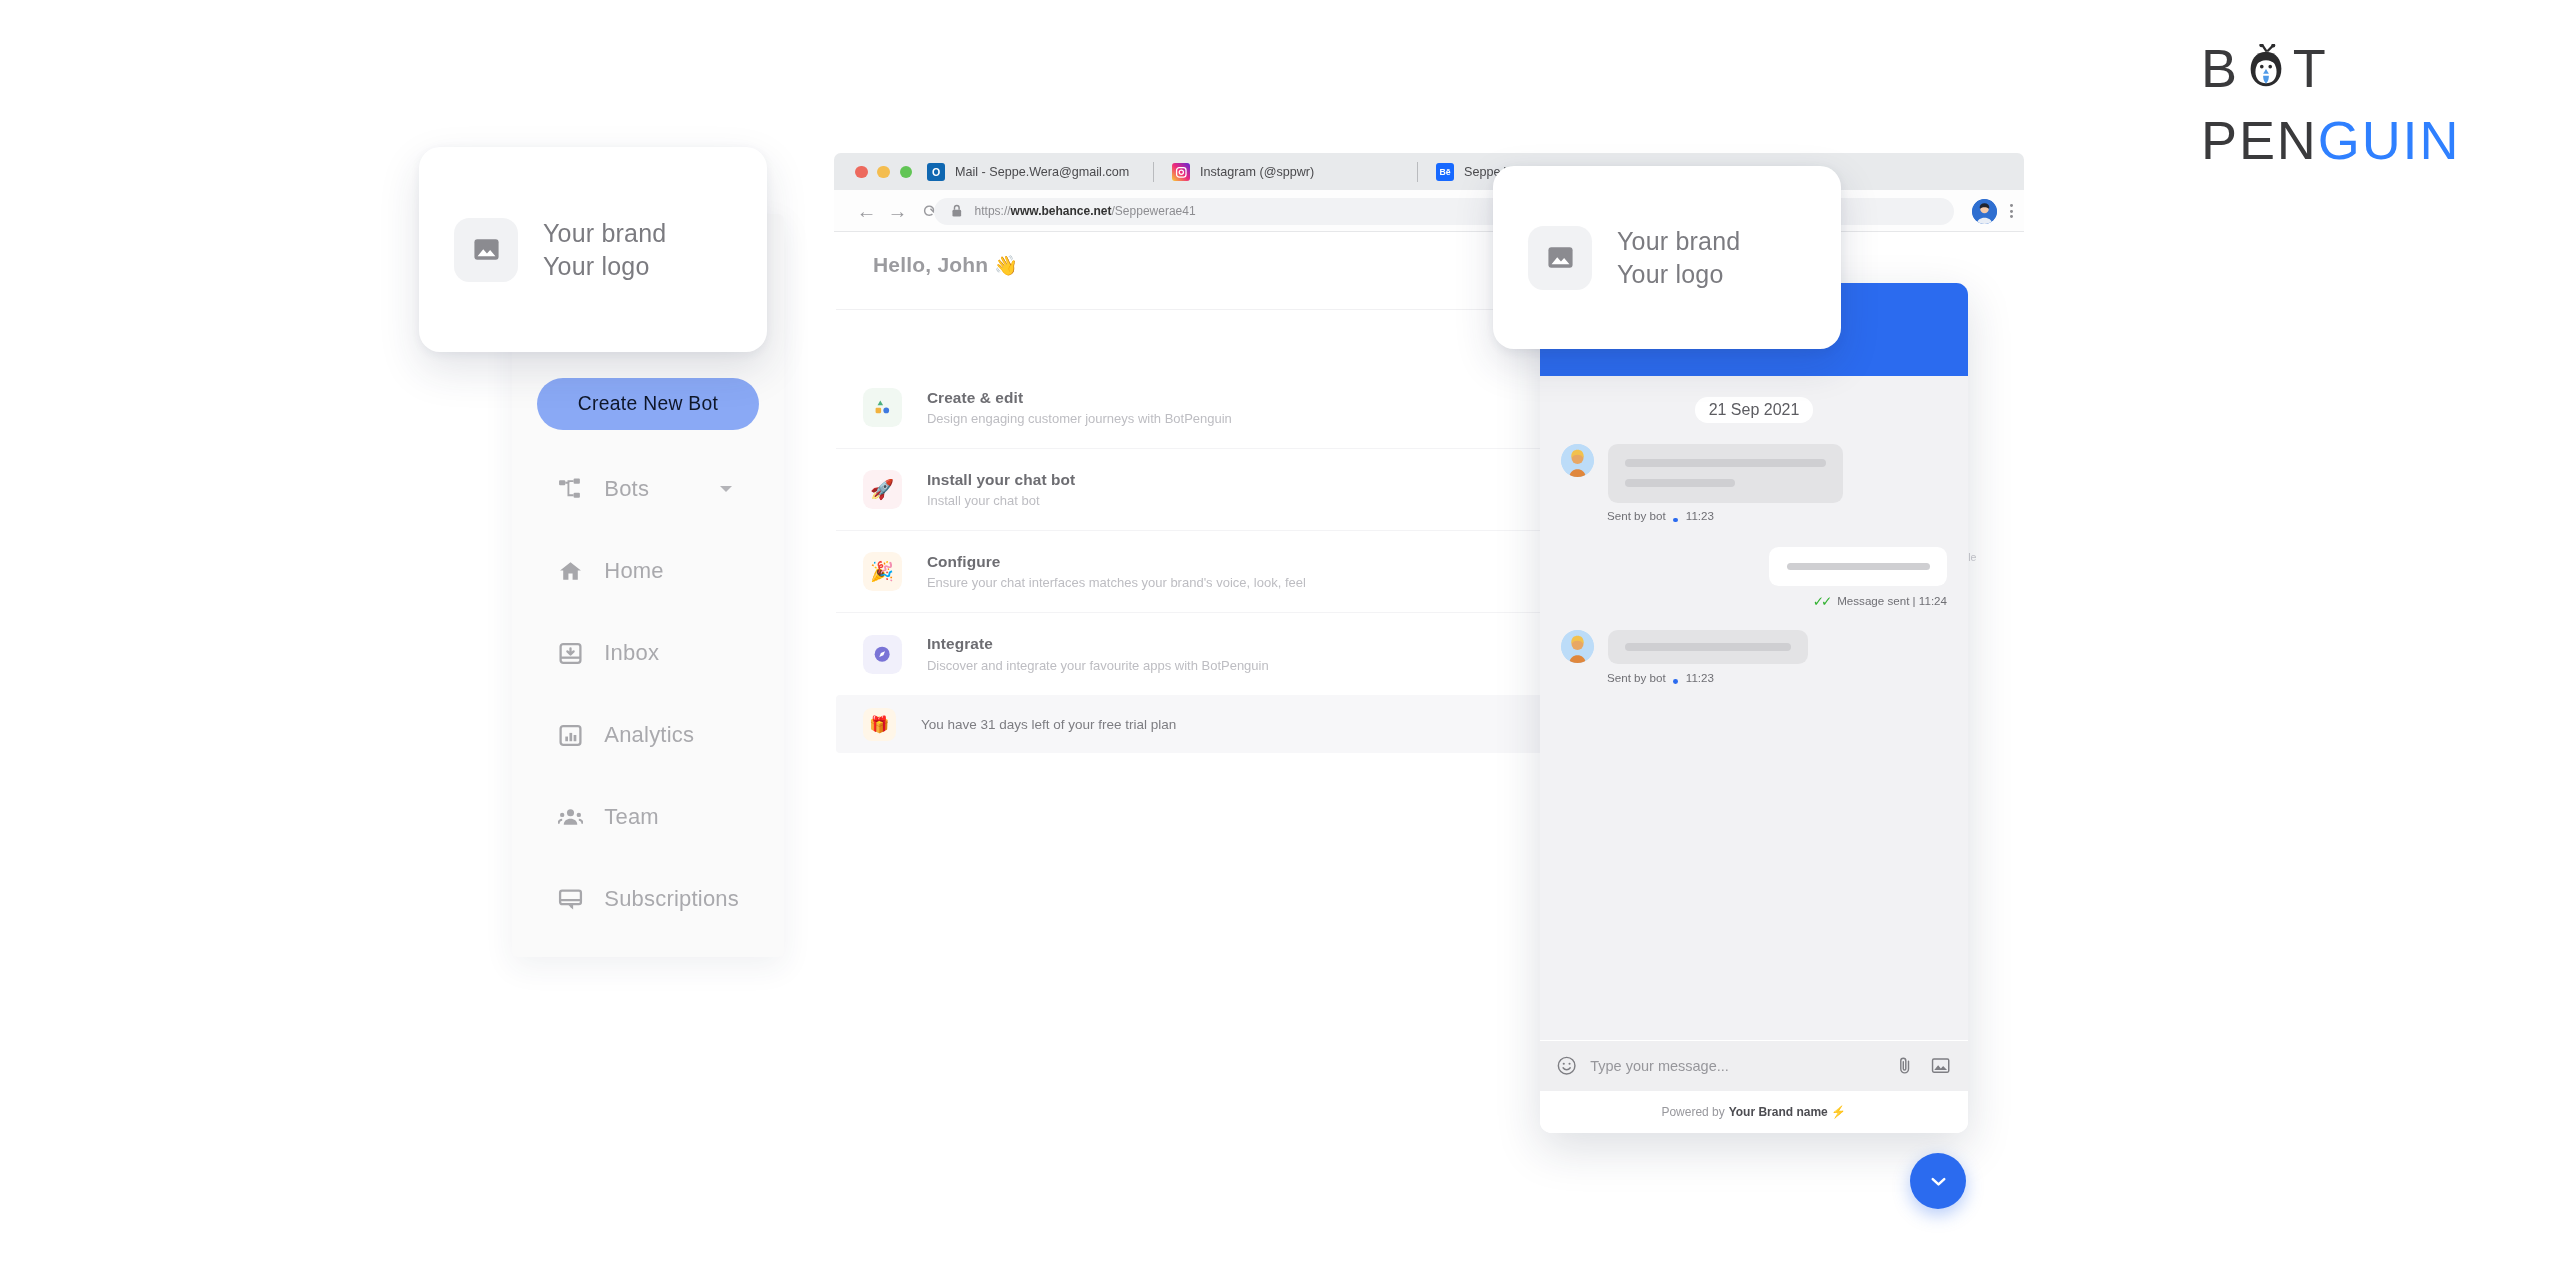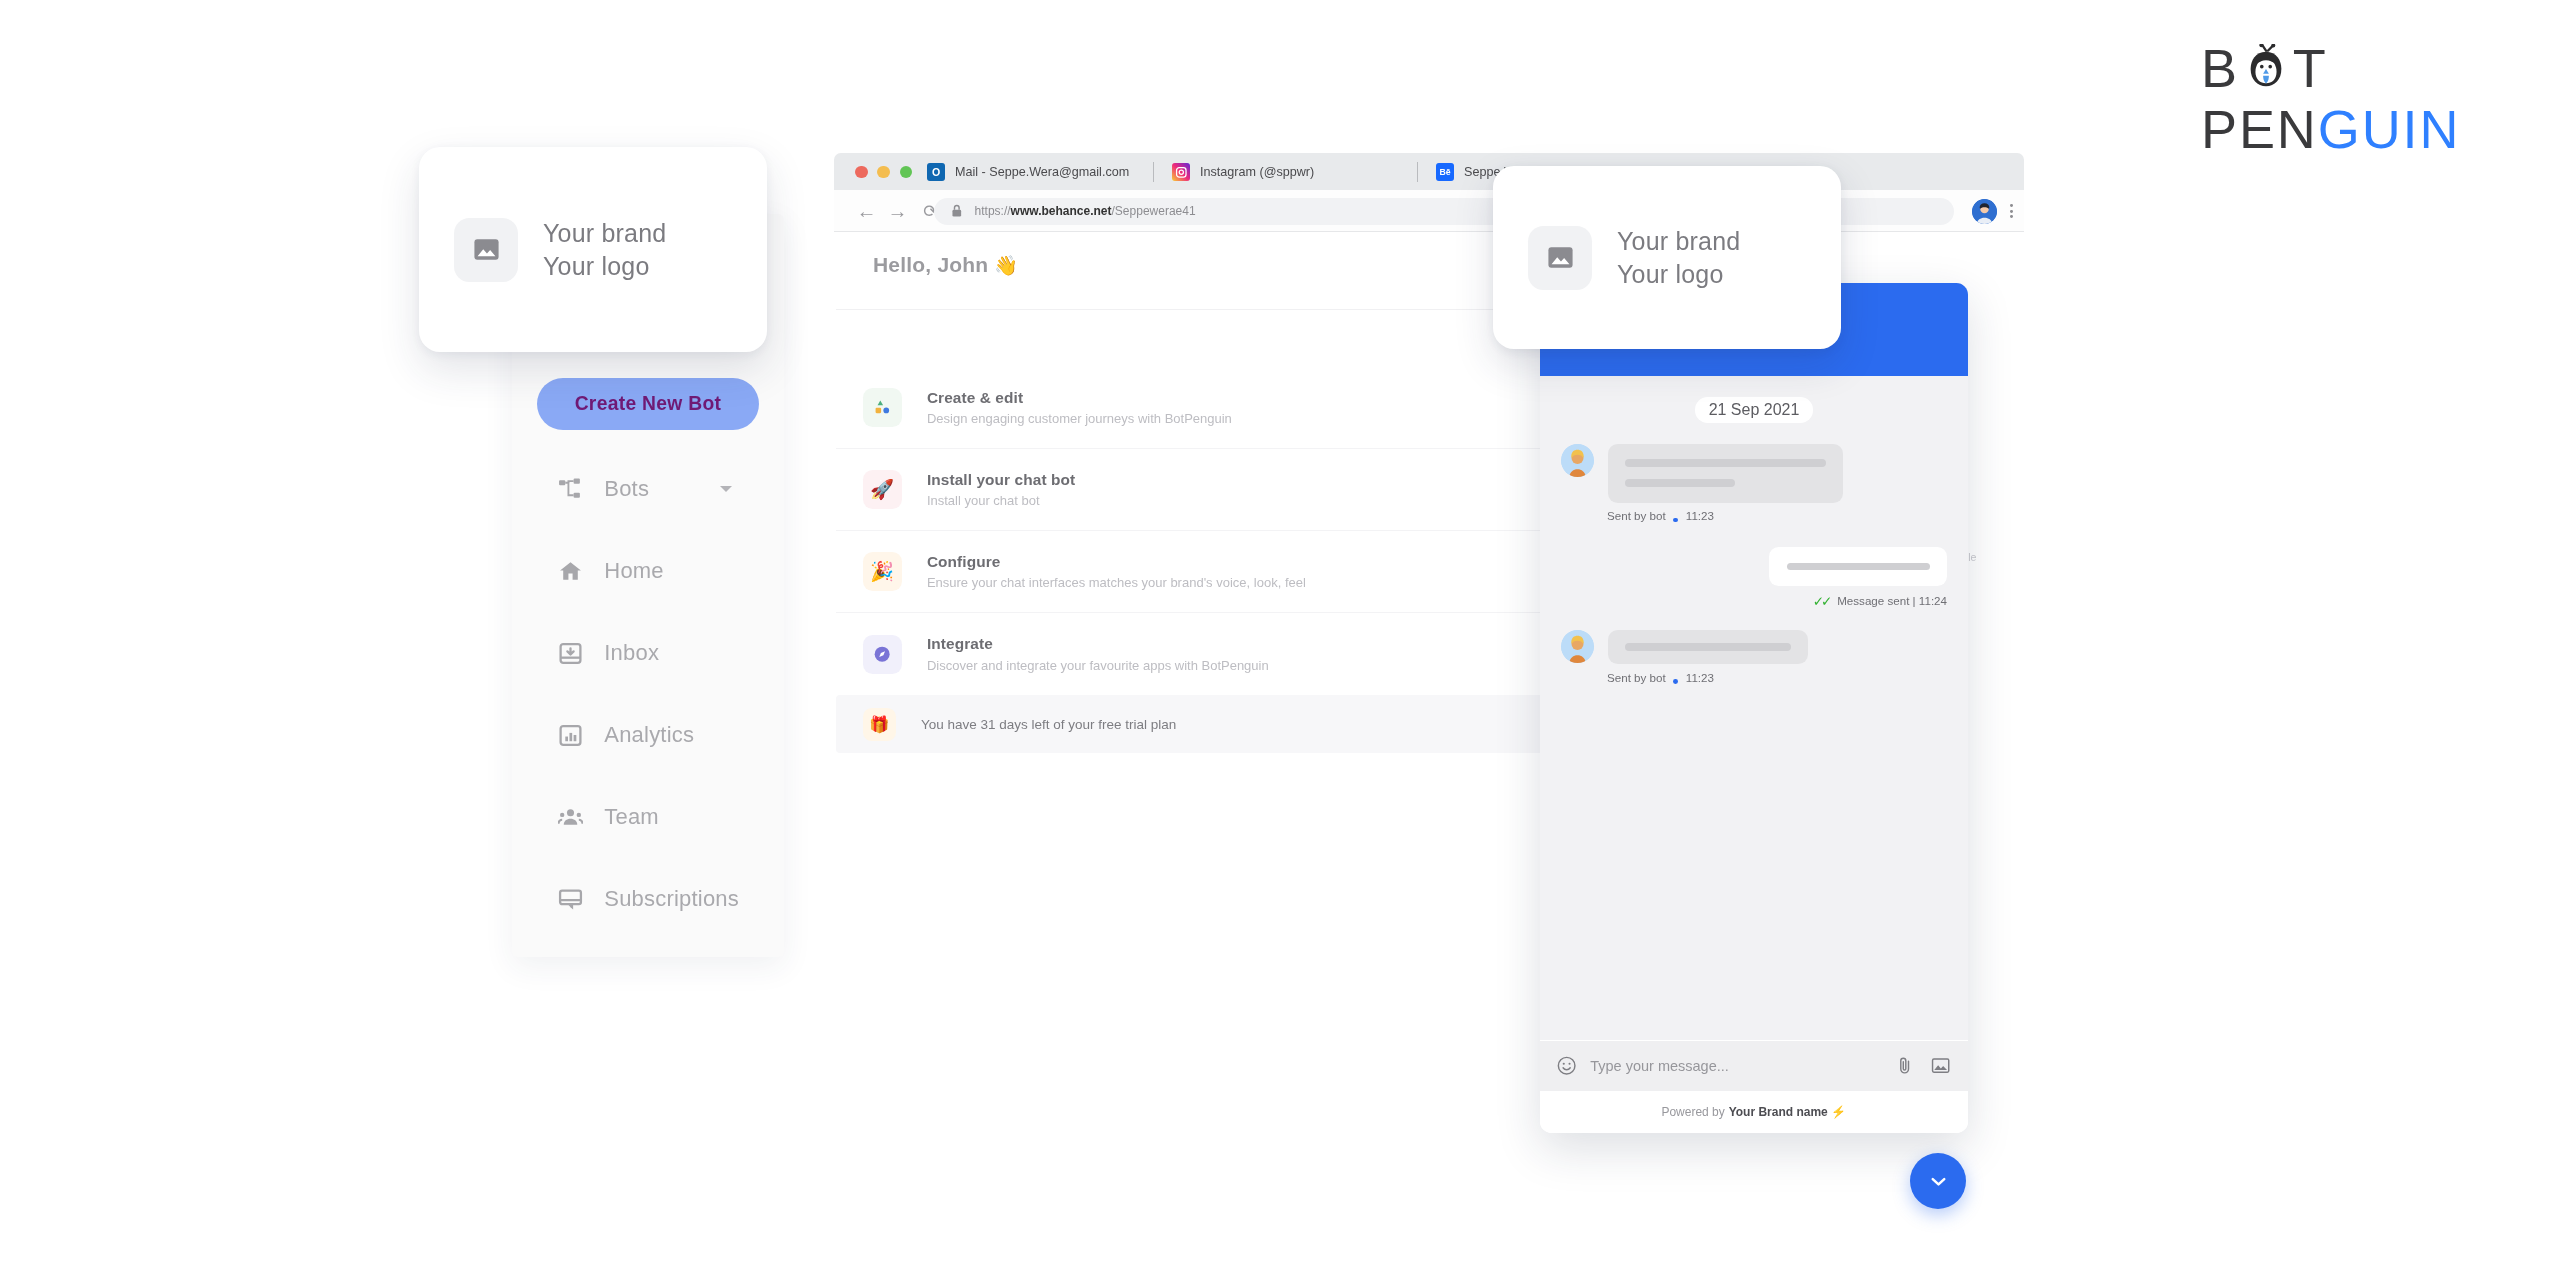--- a/index.html
+++ b/index.html
@@ -4,21 +4,21 @@
 <title>BotPenguin White Label Mockup</title>
 <style>
   * { margin:0; padding:0; box-sizing:border-box; }
   html,body { width:2576px; height:1264px; background:#ffffff;
     font-family:"Liberation Sans", sans-serif; overflow:hidden; }
   .stage { position:relative; width:2576px; height:1264px; background:#fff; }
 
   
   .bp-logo { position:absolute; left:2201px; top:41px; width:328px; }
   .bp-row { display:flex; align-items:center; height:54px; }
-  .bp-row2 { display:flex; align-items:center; height:56px; margin-top:6px; }
+  .bp-row2 { display:flex; align-items:center; height:56px; margin-top:17px; }
   .bp-ch { font-family:"Liberation Sans", sans-serif; font-weight:400;
     font-size:54px; letter-spacing:1.9px; color:#3a3a3c; line-height:1; }
   .bp-ch.blue { color:#2f80ff; }
   .bp-peng { width:48px; height:48px; margin:0 2.9px; position:relative; display:inline-block; }
 
   
   .brand-card-left {
     position:absolute; left:419px; top:147px; width:348px; height:205px;
     background:#fff; border-radius:21px;
     box-shadow:0 17.4px 42px rgba(40,50,80,.13), 0 2.9px 9.7px rgba(40,50,80,.06);
@@ -38,22 +38,22 @@
   .brand-txt .l2 { display:block; }
 
   
   .sidebar {
     position:absolute; left:512px; top:214px; width:272px; height:743px;
     background:#fafafa; border-radius:5.8px;
     box-shadow:0 9.7px 31px rgba(40,50,80,.07); z-index:10; overflow:hidden;
   }
   .create-btn {
     position:absolute; left:25px; top:164px; width:222px; height:52px;
-    background:#8aa9f5; border-radius:26px; color:#701a75; border:none;
-    font-size:19.3px; font-weight:700; letter-spacing:0.3px; cursor:pointer;
+    background:#8aa9f5; border-radius:26px; color:#0f172a; border:none;
+    font-size:19.3px; font-weight:400; letter-spacing:0.3px; cursor:pointer;
   }
   .nav { position:absolute; left:0; top:251px; width:100%; }
   .nav-item { display:flex; align-items:center; height:48px;
     padding-left:44px; margin-bottom:34px; position:relative; cursor:pointer; }
   .nav-ic { width:29px; height:29px; flex:0 0 auto; display:flex;
     align-items:center; justify-content:center; }
   .nav-ic svg { width:25px; height:25px; fill:#a7a7ab; }
   .nav-lbl { margin-left:19.3px; font-size:22px; color:#a9a9ad; letter-spacing:0.2px; }
   .nav-caret { position:absolute; right:52px; top:21px; width:0; height:0;
     border-left:6.8px solid transparent; border-right:6.8px solid transparent;

